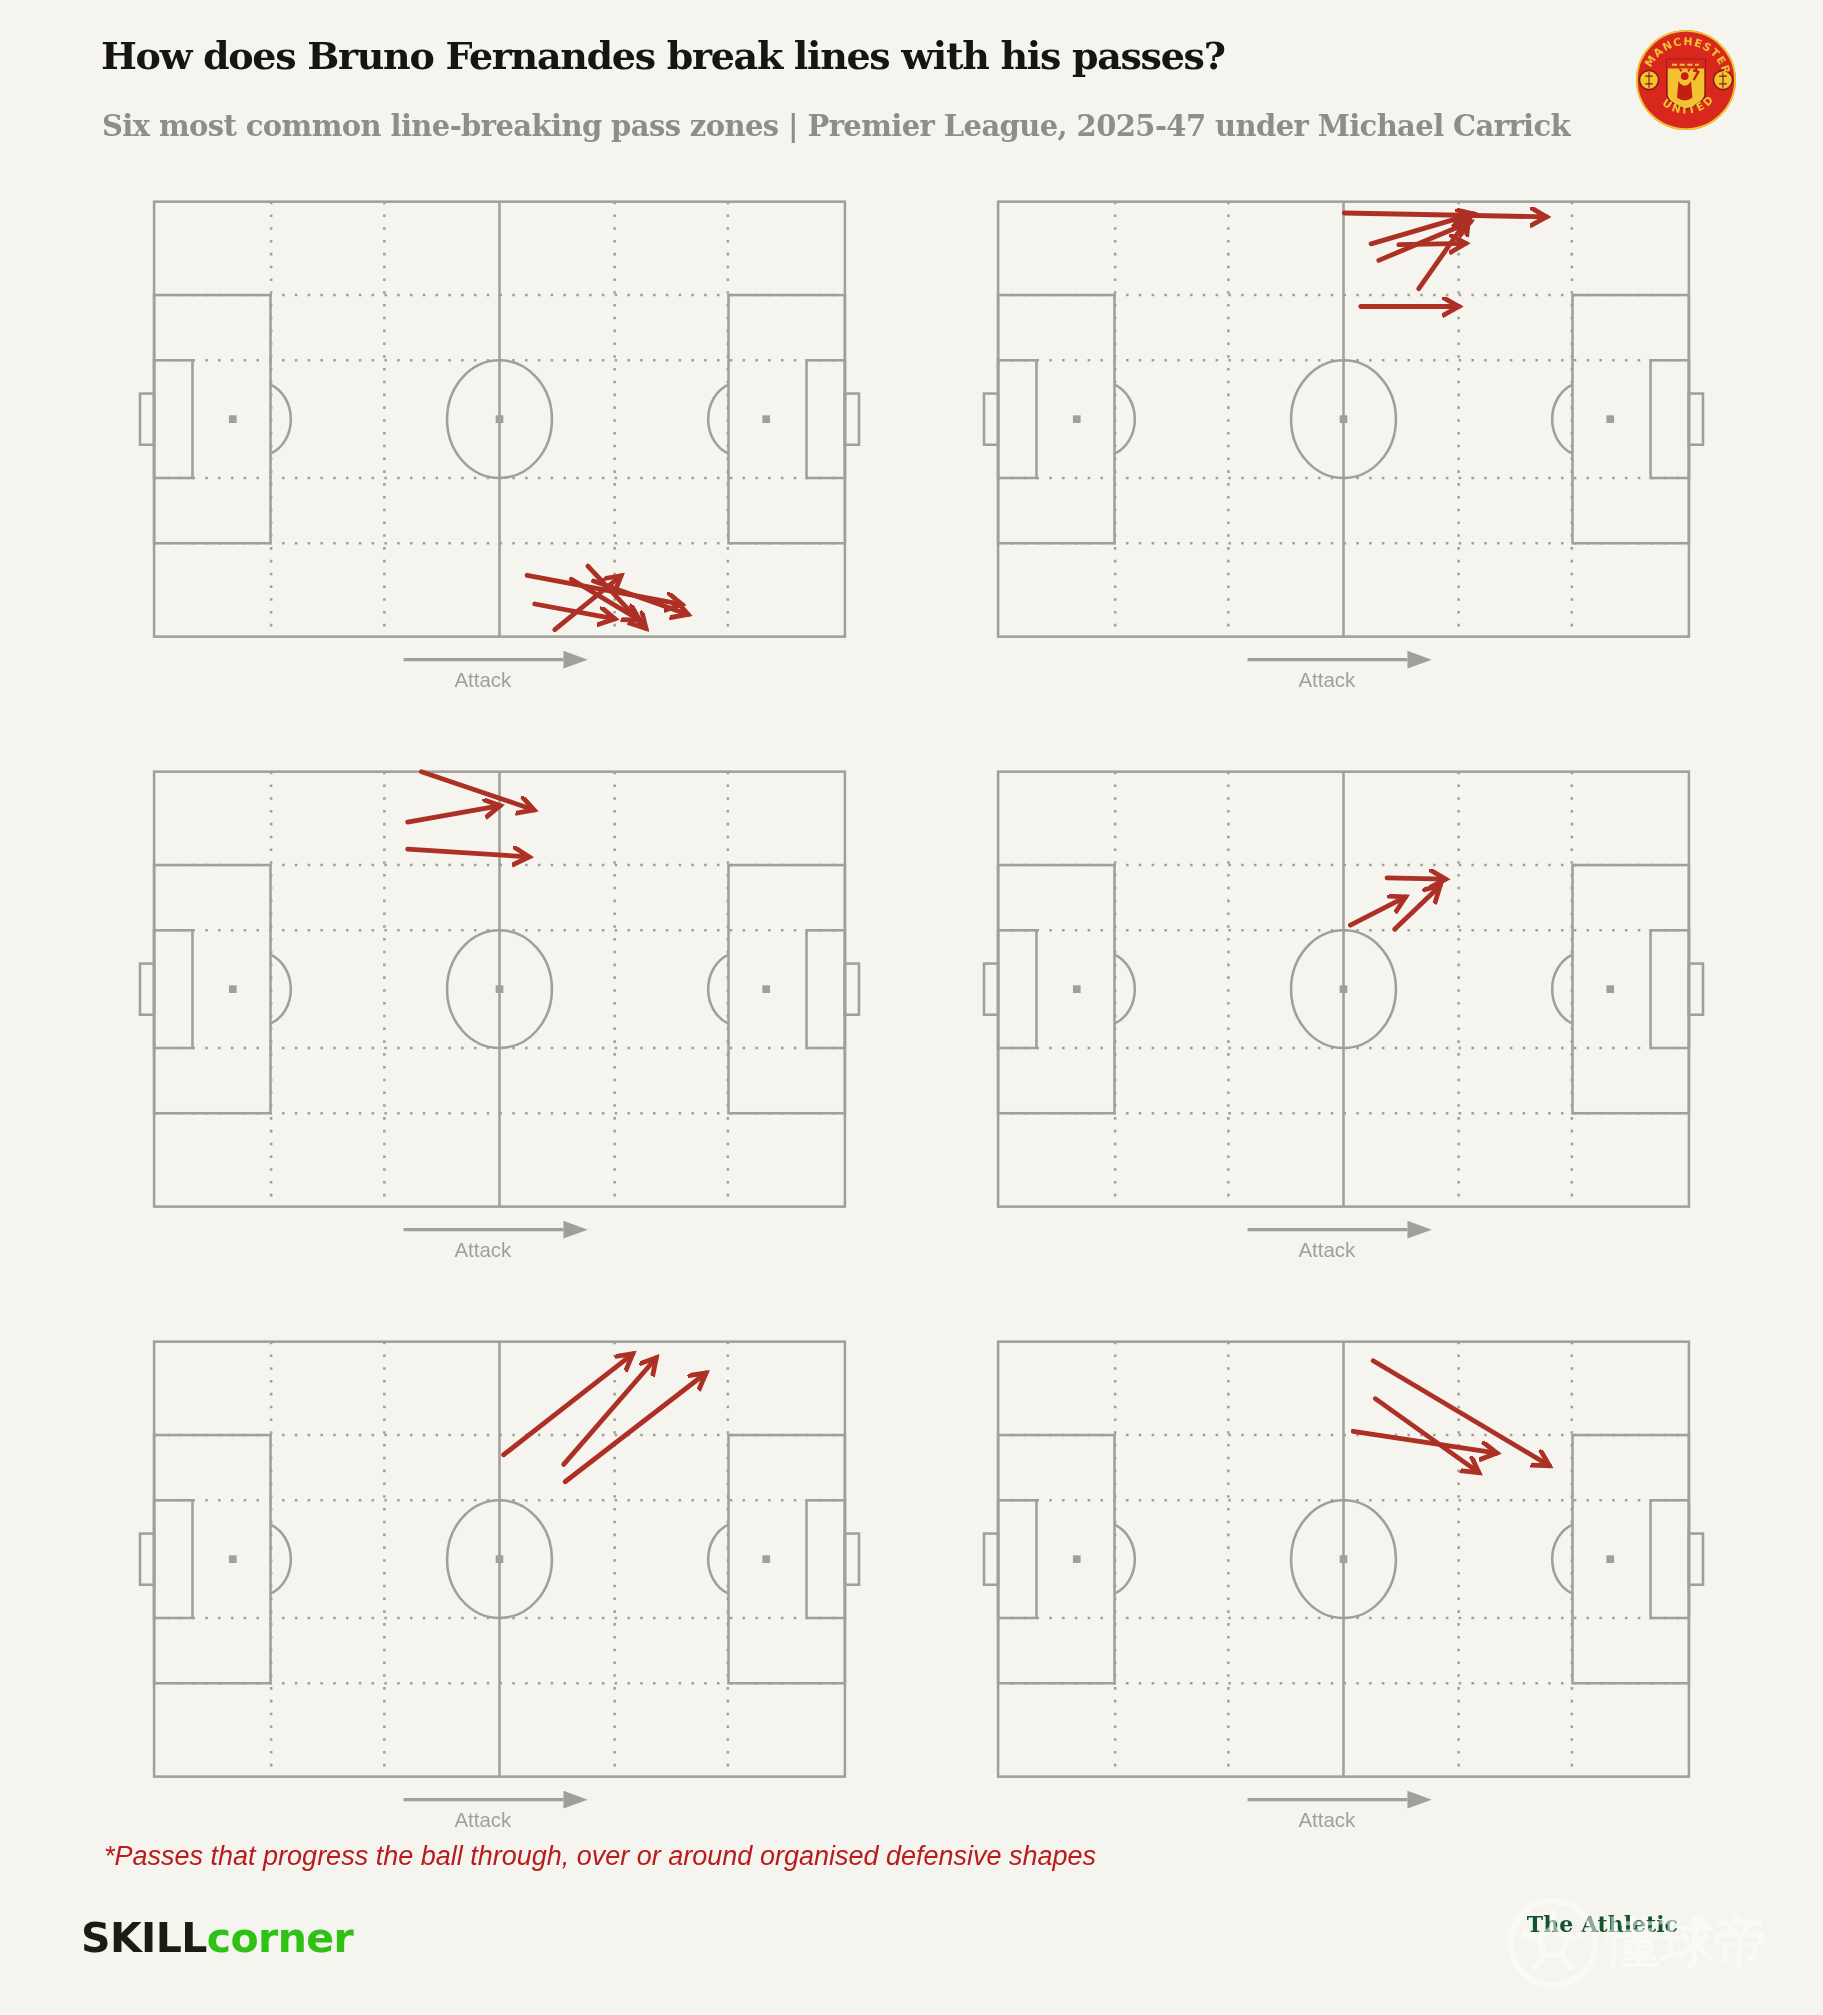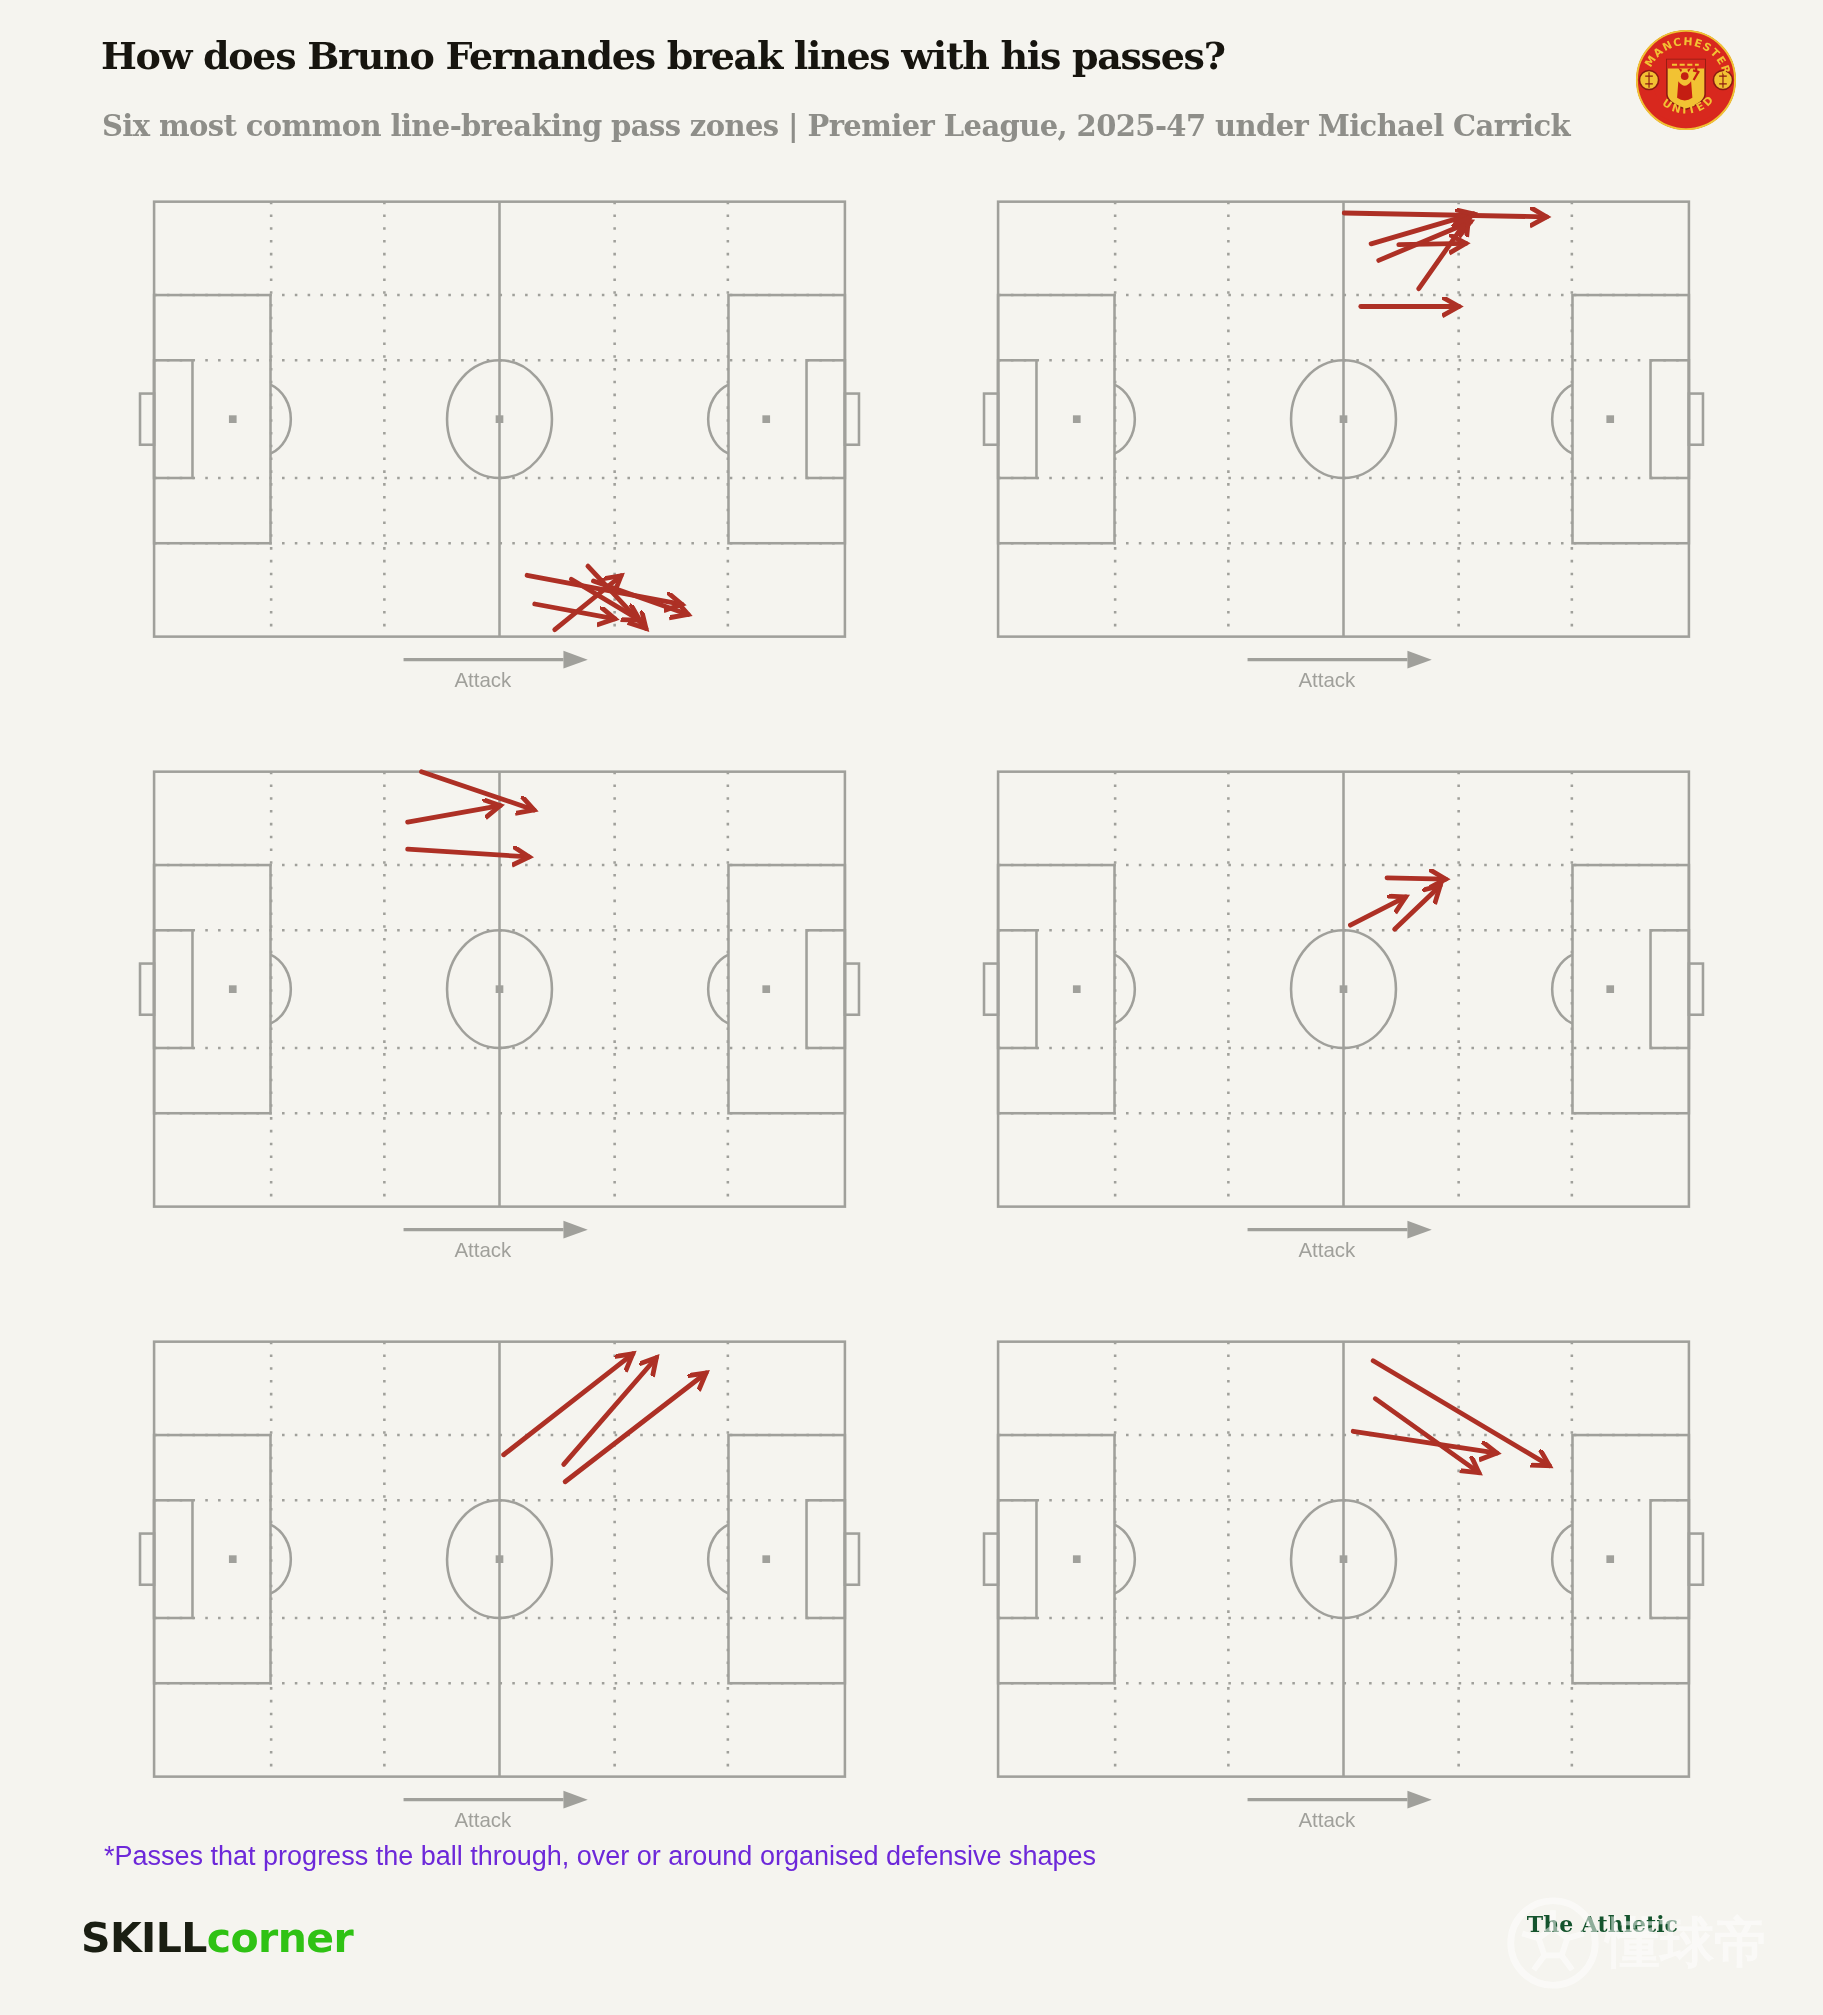--- a/index.html
+++ b/index.html
@@ -22,21 +22,21 @@
   .crest{left:1635px;top:29px;width:102px;height:102px;}
   .pitch-panel{width:723px;height:497px;}
   #panel-0{left:138px;top:194px;}
   #panel-1{left:982px;top:194px;}
   #panel-2{left:138px;top:764px;}
   #panel-3{left:982px;top:764px;}
   #panel-4{left:138px;top:1334px;}
   #panel-5{left:982px;top:1334px;}
   .footnote{
     left:104px;top:1841px;width:1407px;
-    font-size:27px;color:#6d28d9;letter-spacing:0px;
+    font-style:italic;font-size:27px;color:#b91c1c;letter-spacing:0px;
   }
   .skillcorner{
     left:81px;top:1914px;font-size:41px;font-weight:bold;
     font-family:"DejaVu Sans","Liberation Sans",sans-serif;letter-spacing:-0.6px;text-align:right;
   }
   .skillcorner .skill{color:#1a1e12;}
   .skillcorner .corner{color:#2fc214;}
   .athletic{
     left:1387px;top:1911px;width:291px;text-align:right;
     font-family:"DejaVu Serif","Liberation Serif",serif;

